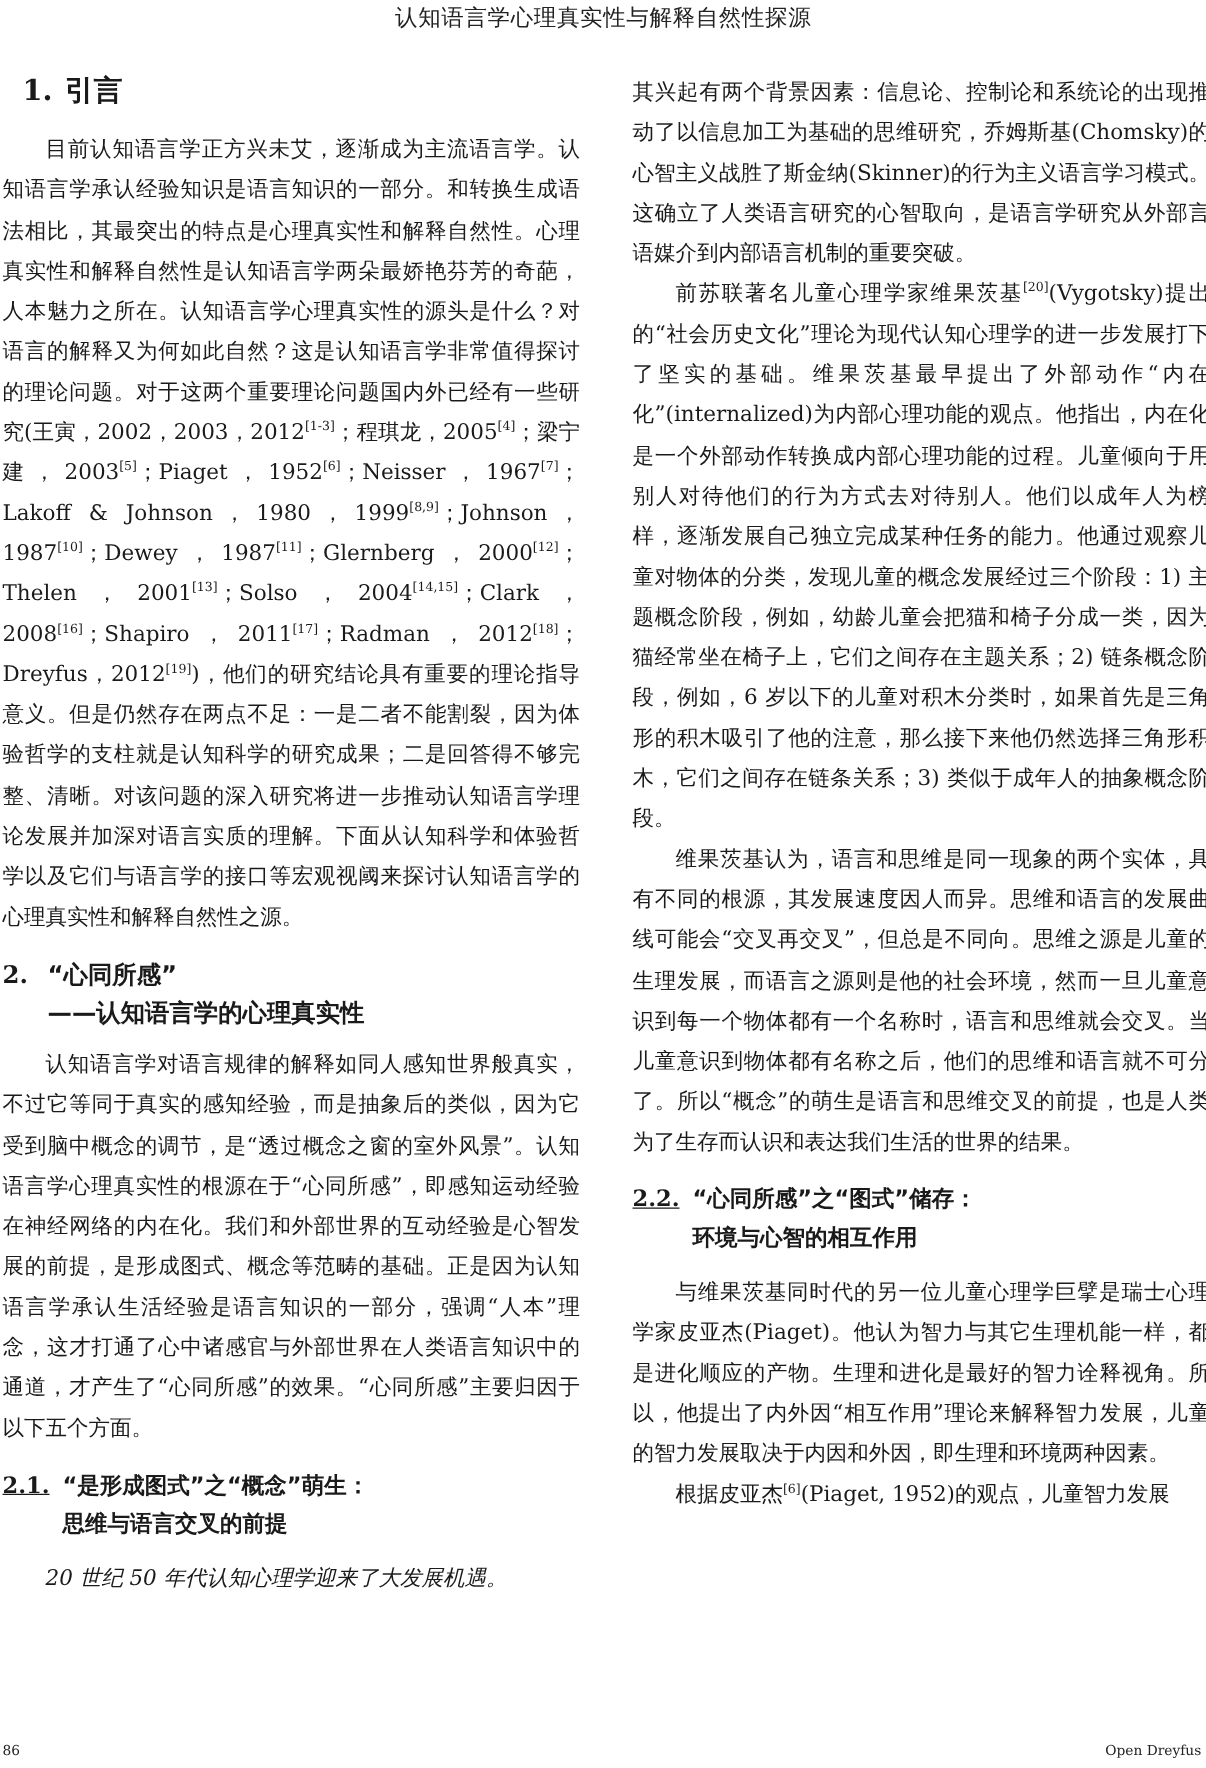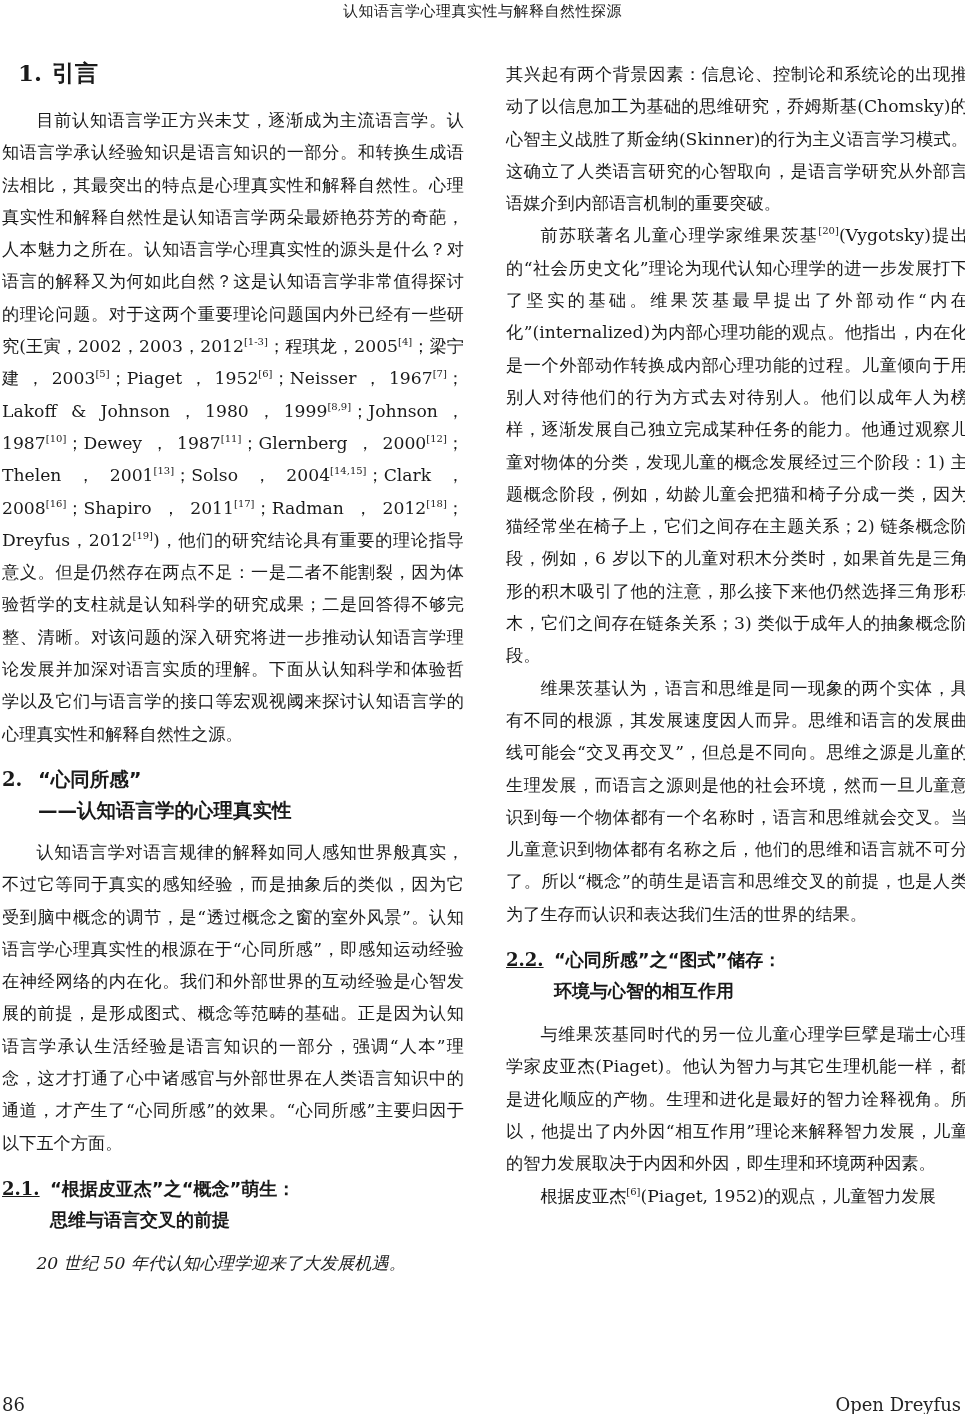--- a/index.html
+++ b/index.html
@@ -3,21 +3,21 @@
 <meta charset="utf-8">
 <style>
   html, body { margin: 0; padding: 0; background: #ffffff; }
   body {
     width: 965px; height: 1414px; position: relative; overflow: hidden;
     font-family: "DejaVu Serif", "Liberation Serif", serif;
     color: #1a1a1a;
   }
   .running-header {
     position: absolute; top: 2px; left: 0; width: 965px; text-align: center;
-    font-size: 15px; letter-spacing: 0.5px; color: #222;
+    font-size: 18px; letter-spacing: 0.5px; color: #222;
     font-family: "DejaVu Sans", sans-serif;
   }
   .col {
     position: absolute; top: 58px; width: 462px;
     font-size: 17.2px; line-height: 32.3px;
     text-align: justify; text-justify: inter-character;
   }
   .col-left { left: 2px; }
   .col-right { left: 506px; top: 58px; }
   p { margin: 0; }
@@ -35,21 +35,21 @@
   }
   .h2 .num { font-family: "DejaVu Serif", serif; }
   .h3 {
     font-family: "DejaVu Sans", sans-serif; font-weight: bold;
     font-size: 18px; line-height: 31px; margin: 0;
     display: grid; grid-template-columns: 48px 1fr;
   }
   .h3 .num { font-family: "DejaVu Serif", serif; text-decoration: underline; }
   .footer {
     position: absolute; top: 1394px; left: 0; width: 965px; height: 20px;
-    font-size: 18px; color: #222;
+    font-size: 11px; color: #222;
   }
   .footer .page-num { position: absolute; left: 2px; top: 0; }
   .footer .license { position: absolute; right: 4px; top: 0; }
 </style>
 </head>
 <body>
 
 <div class="running-header">认知语言学心理真实性与解释自然性探源</div>
 
 <div class="col col-left">
@@ -63,21 +63,21 @@
   <div class="h2" style="margin-top:14px;">
     <span class="num">2.</span>
     <span>“心同所感”</span>
     <span></span>
     <span>——认知语言学的心理真实性</span>
   </div>
   <p class="indent" style="margin-top:10px;">认知语言学对语言规律的解释如同人感知世界般真实，不过它等同于真实的感知经验，而是抽象后的类似，因为它受到脑中概念的调节，是“透过概念之窗的室外风景”。认知语言学心理真实性的根源在于“心同所感”，即感知运动经验在神经网络的内在化。我们和外部世界的互动经验是心智发展的前提，是形成图式、概念等范畴的基础。正是因为认知语言学承认生活经验是语言知识的一部分，强调“人本”理念，这才打通了心中诸感官与外部世界在人类语言知识中的通道，才产生了“心同所感”的效果。“心同所感”主要归因于以下五个方面。</p>
 
   <div class="h3" style="margin-top:14px;">
     <span class="num">2.1.</span>
-    <span>“根据皮亚杰”之“概念”萌生：</span>
+    <span>“是形成图式”之“概念”萌生：</span>
     <span></span>
     <span>思维与语言交叉的前提</span>
   </div>
   <p class="indent" style="margin-top:12px;font-style:italic;">20 世纪 50 年代认知心理学迎来了大发展机遇。</p>
 </div>
 
 <div class="col col-right">
   <p>其兴起有两个背景因素：信息论、控制论和系统论的出现推动了以信息加工为基础的思维研究，乔姆斯基(Chomsky)的心智主义战胜了斯金纳(Skinner)的行为主义语言学习模式。这确立了人类语言研究的心智取向，是语言学研究从外部言语媒介到内部语言机制的重要突破。</p>
   <p class="indent">
     <span>前苏联著名儿童心理学家维果茨基</span><sup>[20]</sup><span>(Vygotsky)提出的“社会历史文化”理论为现代认知心理学的进一步发展打下了坚实的基础。维果茨基最早提出了外部动作“内在化”(internalized)为内部心理功能的观点。他指出，内在化是一个外部动作转换成内部心理功能的过程。儿童倾向于用别人对待他们的行为方式去对待别人。他们以成年人为榜样，逐渐发展自己独立完成某种任务的能力。他通过观察儿童对物体的分类，发现儿童的概念发展经过三个阶段：1) 主题概念阶段，例如，幼龄儿童会把猫和椅子分成一类，因为猫经常坐在椅子上，它们之间存在主题关系；2) 链条概念阶段，例如，6 岁以下的儿童对积木分类时，如果首先是三角形的积木吸引了他的注意，那么接下来他仍然选择三角形积木，它们之间存在链条关系；3) 类似于成年人的抽象概念阶段。</span>

